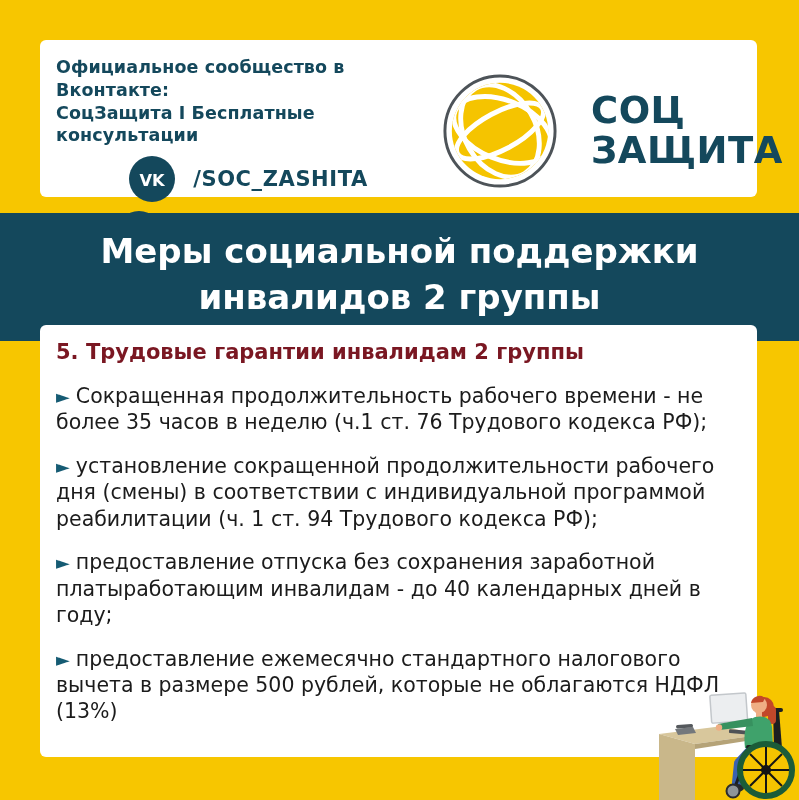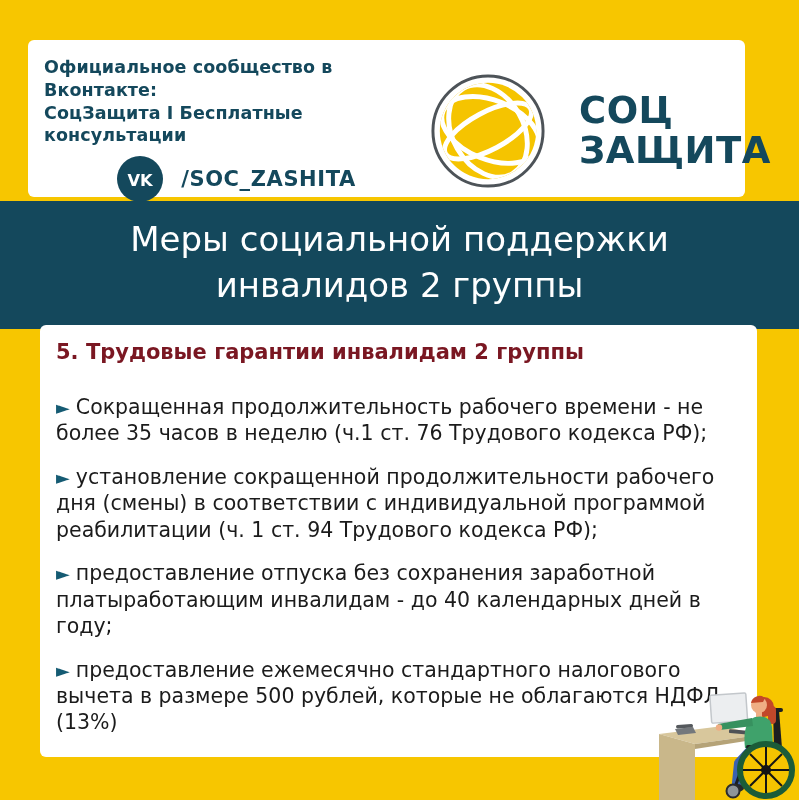--- a/index.html
+++ b/index.html
@@ -6,40 +6,40 @@
   html,body { width:799px; height:800px; }
   body{
     font-family:"DejaVu Sans","Liberation Sans",sans-serif;
     background:#F7C600;
     position:relative;
     overflow:hidden;
   }
   .panel{ position:absolute; background:#ffffff; border-radius:6px; }
 
   
-  .header-panel{ left:28px; top:40px; width:717px; height:157px; padding:16px 14px 0 16px; display:flex; }
+  .header-panel{ left:40px; top:40px; width:717px; height:157px; padding:16px 14px 0 16px; display:flex; }
   .header-left{ width:385px; flex:none; }
   .hdr-line{ color:#14485C; font-weight:bold; font-size:17.5px; line-height:1.3; letter-spacing:0.1px; }
   .social-row{ display:flex; align-items:center; gap:18px; margin-top:9px;justify-content:center; }
   .social-icon{ width:46px; height:46px; flex:none; }
   .handle{ color:#14485C; font-weight:bold; font-size:21px; letter-spacing:0.6px; }
   .logo-block{ display:flex; align-items:center; gap:32px; margin-top:8px; }
   .globe{ width:118px; height:118px; flex:none; }
   .logo-text{ color:#14485C; font-weight:bold; font-size:37px; line-height:1.08; letter-spacing:0.5px; }
 
   
   .banner{
-    position:absolute; left:0; top:201px; width:799px; height:128px;
+    position:absolute; left:0; top:213px; width:799px; height:128px;
     background:#14485C; color:#ffffff; text-align:center;
-    font-weight:normal; font-size:34px; line-height:1.34; padding-top:16px;
+    font-weight:bold; font-size:34px; line-height:1.34; padding-top:16px;
   }
 
   
   .content-panel{ left:40px; top:325px; width:717px; height:432px; padding:15px 12px 0 16px; }
-  .content-heading{ color:#7A1722; font-weight:bold; font-size:21px; margin-bottom:30px; }
+  .content-heading{ color:#7A1722; font-weight:bold; font-size:21px; margin-bottom:19px; }
   .benefit{ font-size:20.5px; line-height:1.29; color:#1b1b1b; margin-bottom:17px; }
   .bullet{ color:#155B73; font-size:18px; margin-right:6px; }
 
   
   .illustration{ position:absolute; right:0; bottom:0; width:150px; height:112px; z-index:5; }
 </style>
 </head>
 <body>
 
 <div class="panel header-panel">

